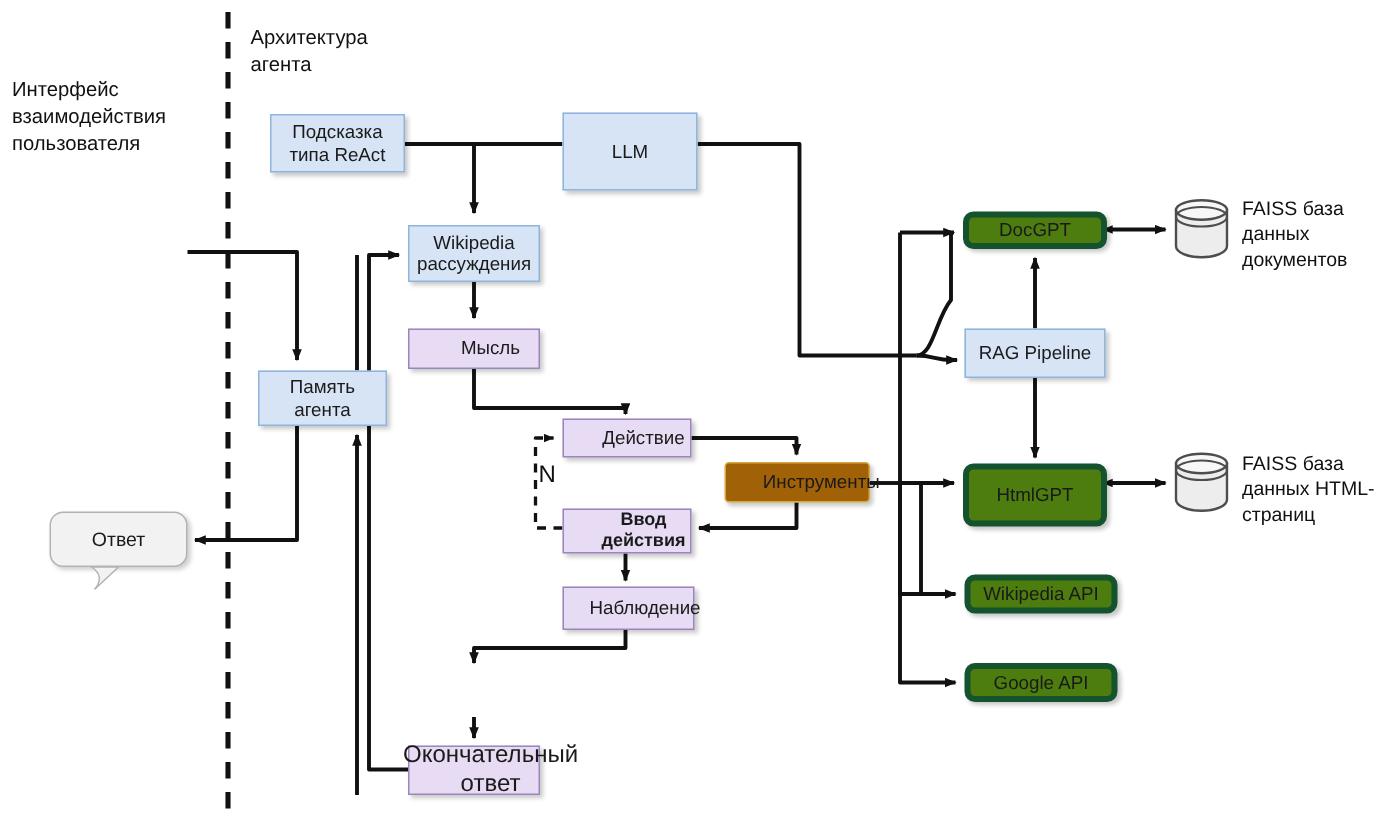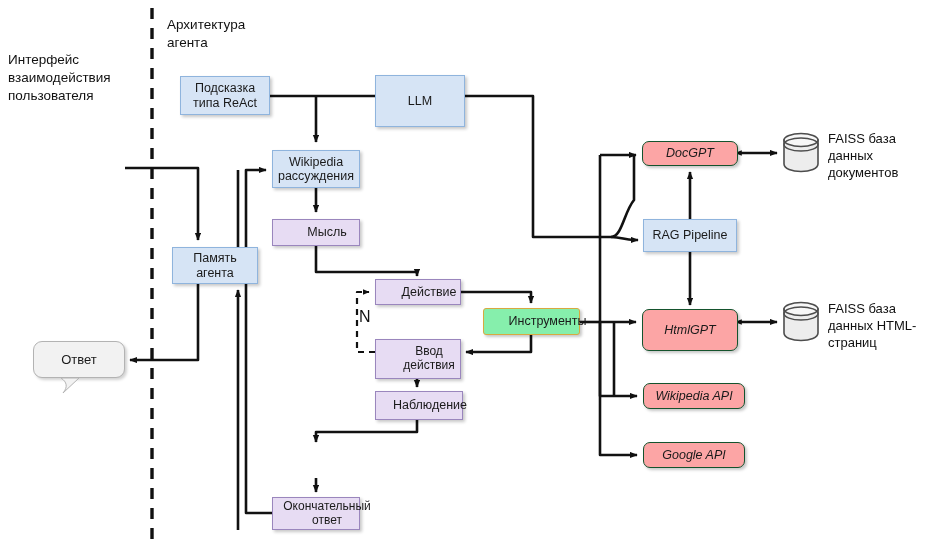--- a/index.html
+++ b/index.html
@@ -4,23 +4,23 @@
 <style>
   html,body{margin:0;padding:0;background:#ffffff;}
   body{font-family:"Liberation Sans","DejaVu Sans",sans-serif;}
   #canvas{position:relative;width:925px;height:548px;background:#fff;overflow:hidden;}
   svg.wires{position:absolute;left:0;top:0;width:925px;height:548px;pointer-events:none;}
   .node{position:absolute;box-sizing:border-box;display:flex;align-items:center;
         justify-content:center;text-align:center;line-height:1.15;color:#1a1a1a;
         font-size:12.5px;z-index:3;}
   .blue{background:#d6e4f5;border:1px solid #8fb4dd;box-shadow:2px 2px 3px rgba(0,0,0,.22);}
   .purple{background:#e7dcf3;border:1px solid #9a86bd;box-shadow:2px 2px 3px rgba(0,0,0,.22);padding-left:22px;}
-  .orange{background:#fca5a5;border:1px solid #14532d;border-radius:7px;
-          box-shadow:2px 2px 3px rgba(0,0,0,.22);font-style:italic;}
-  .tools{background:#86efac;border:1px solid #d8a940;border-radius:3px;
+  .orange{background:#4d7c0f;border:4px solid #14532d;border-radius:7px;
+          box-shadow:2px 2px 3px rgba(0,0,0,.22);}
+  .tools{background:#a16207;border:1px solid #d8a940;border-radius:3px;
          box-shadow:2px 2px 3px rgba(0,0,0,.22);padding-left:32px;}
   .callout{position:absolute;z-index:3;}
   .callout .bubble{box-sizing:border-box;width:100%;height:100%;
         background:#f2f2f2;border:1px solid #b3b3b3;border-radius:9px;
         display:flex;align-items:center;justify-content:center;font-size:13px;color:#1a1a1a;
         box-shadow:2px 2px 3px rgba(0,0,0,.18);}
   .callout .tail{position:absolute;left:26px;top:100%;width:26px;height:16px;}
   .sectionlabel{position:absolute;font-size:13.5px;color:#111;line-height:1.32;z-index:3;}
   .cyl{position:absolute;z-index:3;}
   .dblabel{position:absolute;font-size:13px;color:#111;line-height:1.32;z-index:3;}
@@ -124,26 +124,26 @@
   <div class="node blue" style="left:172px;top:247px;width:86px;height:37px;white-space:pre-line;">Память
 агента</div>
 
   <div class="node blue" style="left:272px;top:150px;width:88px;height:38px;white-space:pre-line;">Wikipedia
 рассуждения</div>
 
   <div class="node purple" style="left:272px;top:219px;width:88px;height:27px;">Мысль</div>
 
   <div class="node purple" style="left:375px;top:279px;width:86px;height:26px;">Действие</div>
 
-  <div class="node purple" style="left:375px;top:339px;width:86px;height:40px;font-size:12px;">Ввод действия</div>
+  <div class="node purple" style="left:375px;top:339px;width:86px;height:30px;font-size:12px;font-weight:bold;">Ввод действия</div>
 
   <div class="node purple" style="left:375px;top:391px;width:88px;height:29px;">Наблюдение</div>
 
 
-  <div class="node purple" style="left:272px;top:497px;width:88px;height:33px;white-space:pre-line;font-size:12px;">Окончательный
+  <div class="node purple" style="left:272px;top:497px;width:88px;height:33px;white-space:pre-line;font-size:16px;">Окончательный
 ответ</div>
 
   <div class="node tools" style="left:483px;top:308px;width:97px;height:27px;">Инструменты</div>
 
   <div class="node orange" style="left:642px;top:141px;width:96px;height:25px;">DocGPT</div>
 
   <div class="node blue" style="left:643px;top:219px;width:94px;height:33px;">RAG Pipeline</div>
 
   <div class="node orange" style="left:642px;top:309px;width:96px;height:42px;">HtmlGPT</div>
 

